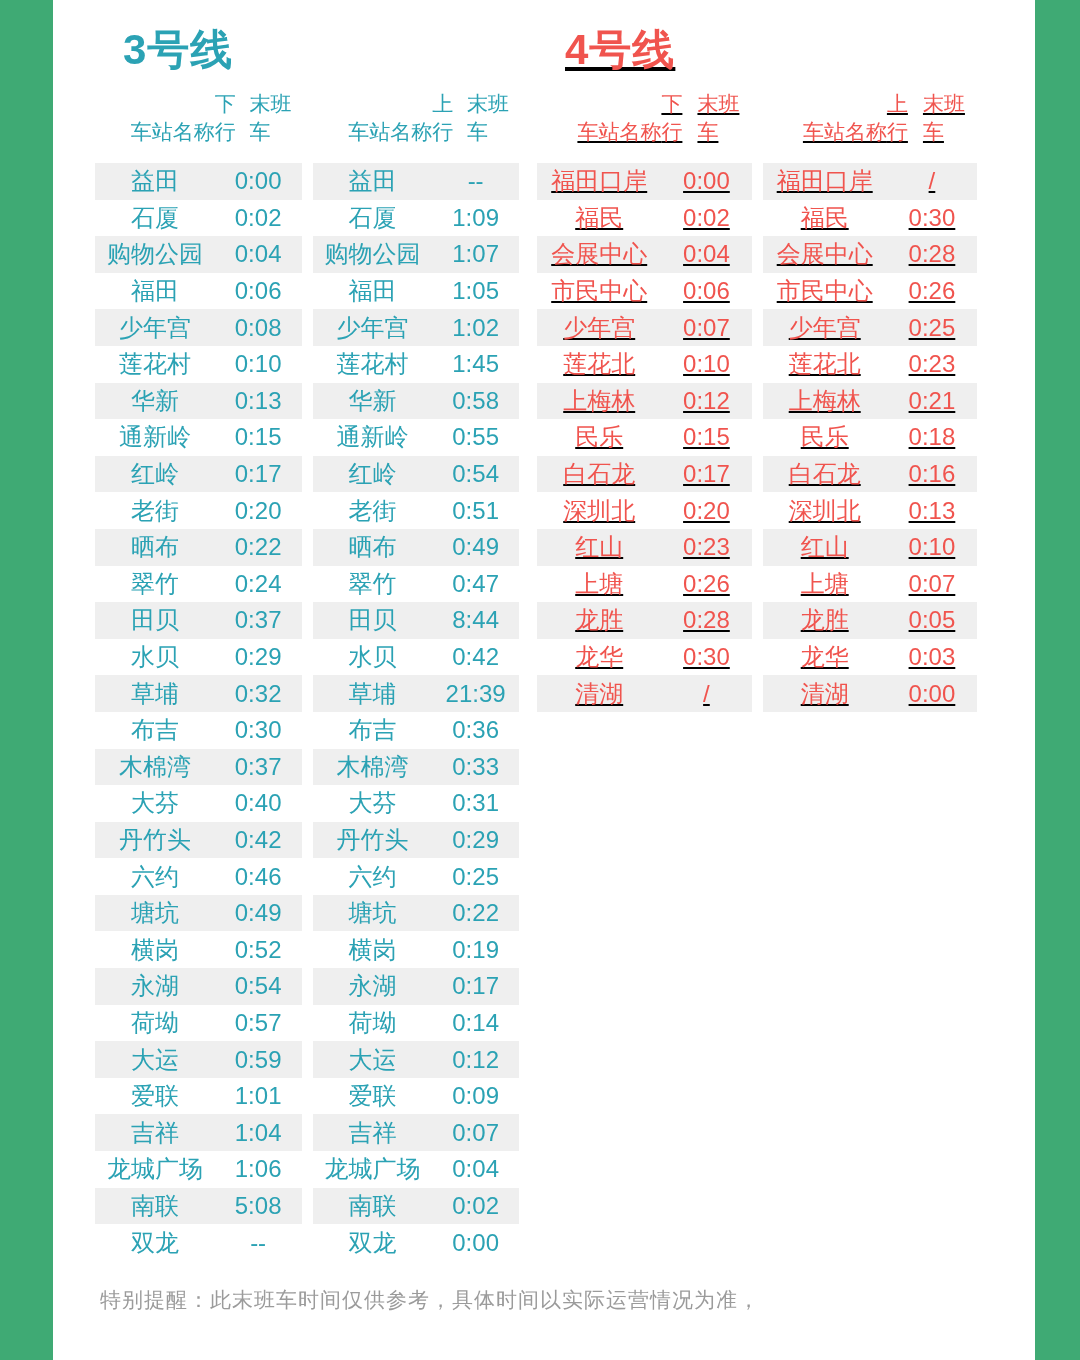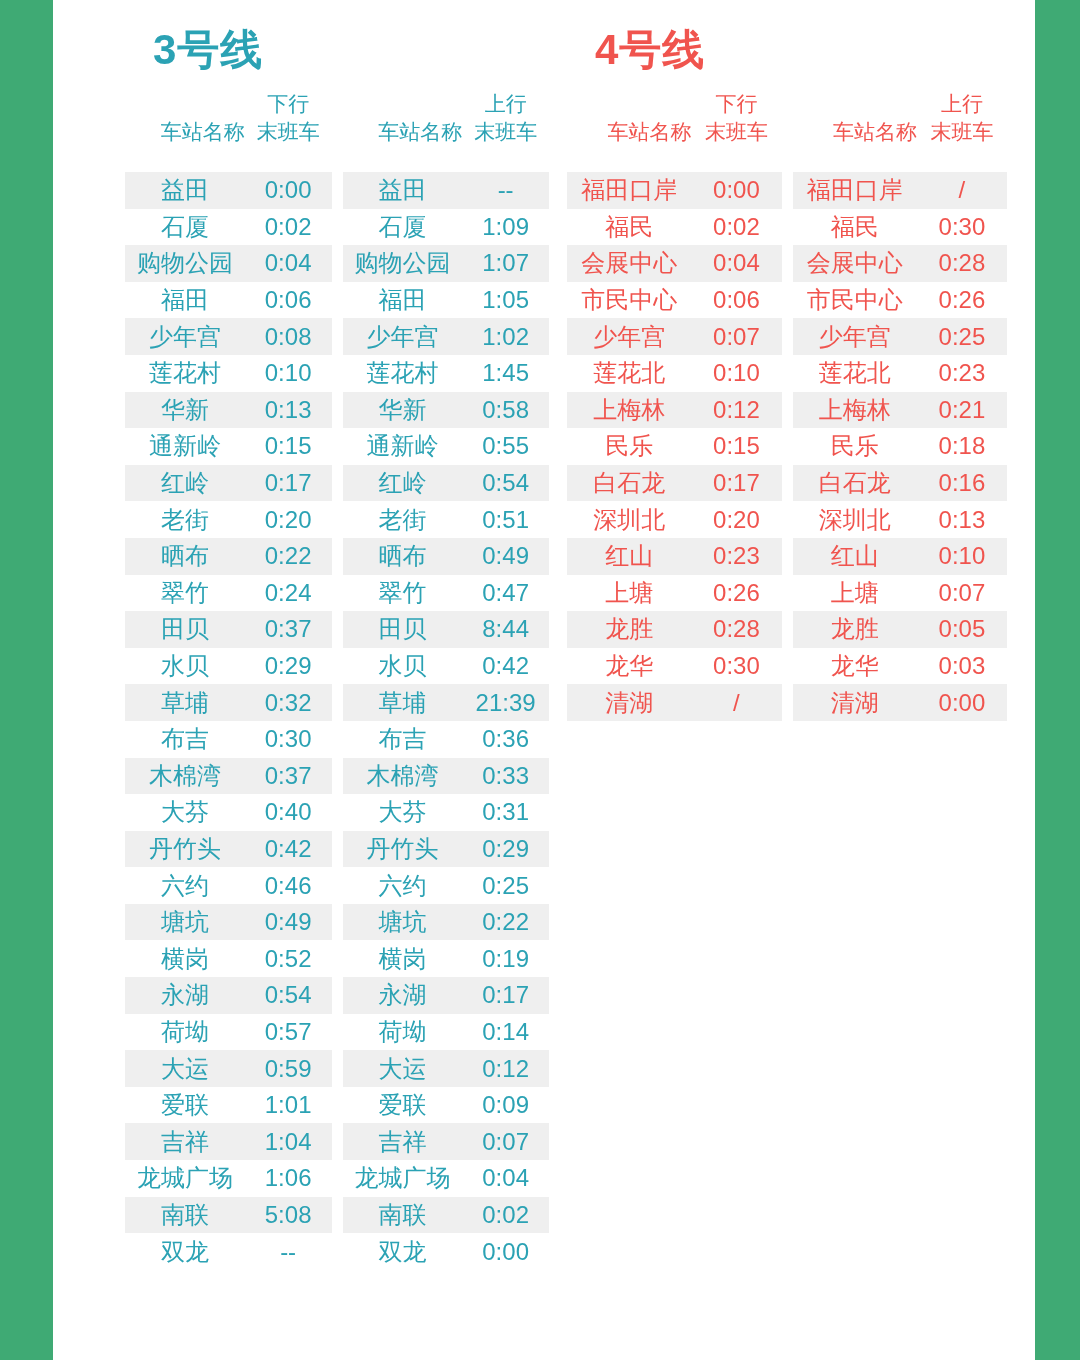--- a/index.html
+++ b/index.html
@@ -11,26 +11,26 @@
     border-right: 45px solid #3faa74;
     box-sizing: border-box;
     overflow: hidden;
     font-family: "Liberation Sans", "DejaVu Sans", sans-serif;
   }
   .content { position: relative; width: 982px; height: 1360px; }
 
   .lines-row {
     display: flex;
     align-items: flex-start;
-    padding-left: 72px;
+    padding-left: 42px;
     gap: 18px;
   }
   .line-section { --accent: #2ba2b4; }
   .line-section.l3 { width: 424px; }
-  .line-section.l4 { width: 440px; }
+  .line-section.l4 { width: 440px; text-decoration: underline; }
 
   .line-title {
     margin: 26px 0 0 28px;
     font-size: 42px;
     line-height: 48px;
     font-weight: 800;
     letter-spacing: 1px;
     color: var(--accent);
   }
 
@@ -46,27 +46,27 @@
     padding-bottom: 2px;
   }
   .thead .hstation {
     width: 58%;
     text-align: right;
     line-height: 28px;
   }
   .thead .htime {
     width: 42%;
     display: flex;
-    flex-direction: column;
+    flex-direction: row;
     align-items: center;
     line-height: 28px;
     justify-content: flex-end;
   }
 
-  .tbody { margin-top: 24px; }
+  .tbody { margin-top: 15px; }
   .trow {
     display: flex;
     align-items: center;
     height: 36.6px;
     color: var(--accent);
     font-size: 24px;
   }
   .trow:nth-child(odd) { background: #efefef; }
   .trow .station { width: 58%; text-align: center; overflow: hidden; white-space: nowrap; }
   .trow .time { width: 42%; text-align: center; white-space: nowrap; }
@@ -502,14 +502,15 @@
               </div>
             </div>
         </div>
 
       </div>
     </section>
 
   </div>
 
   <footer class="page-footer">
+    <p>特别提醒：此末班车时间仅供参考，具体时间以实际运营情况为准，</p>
   </footer>
 </div>
 
 </body></html>

